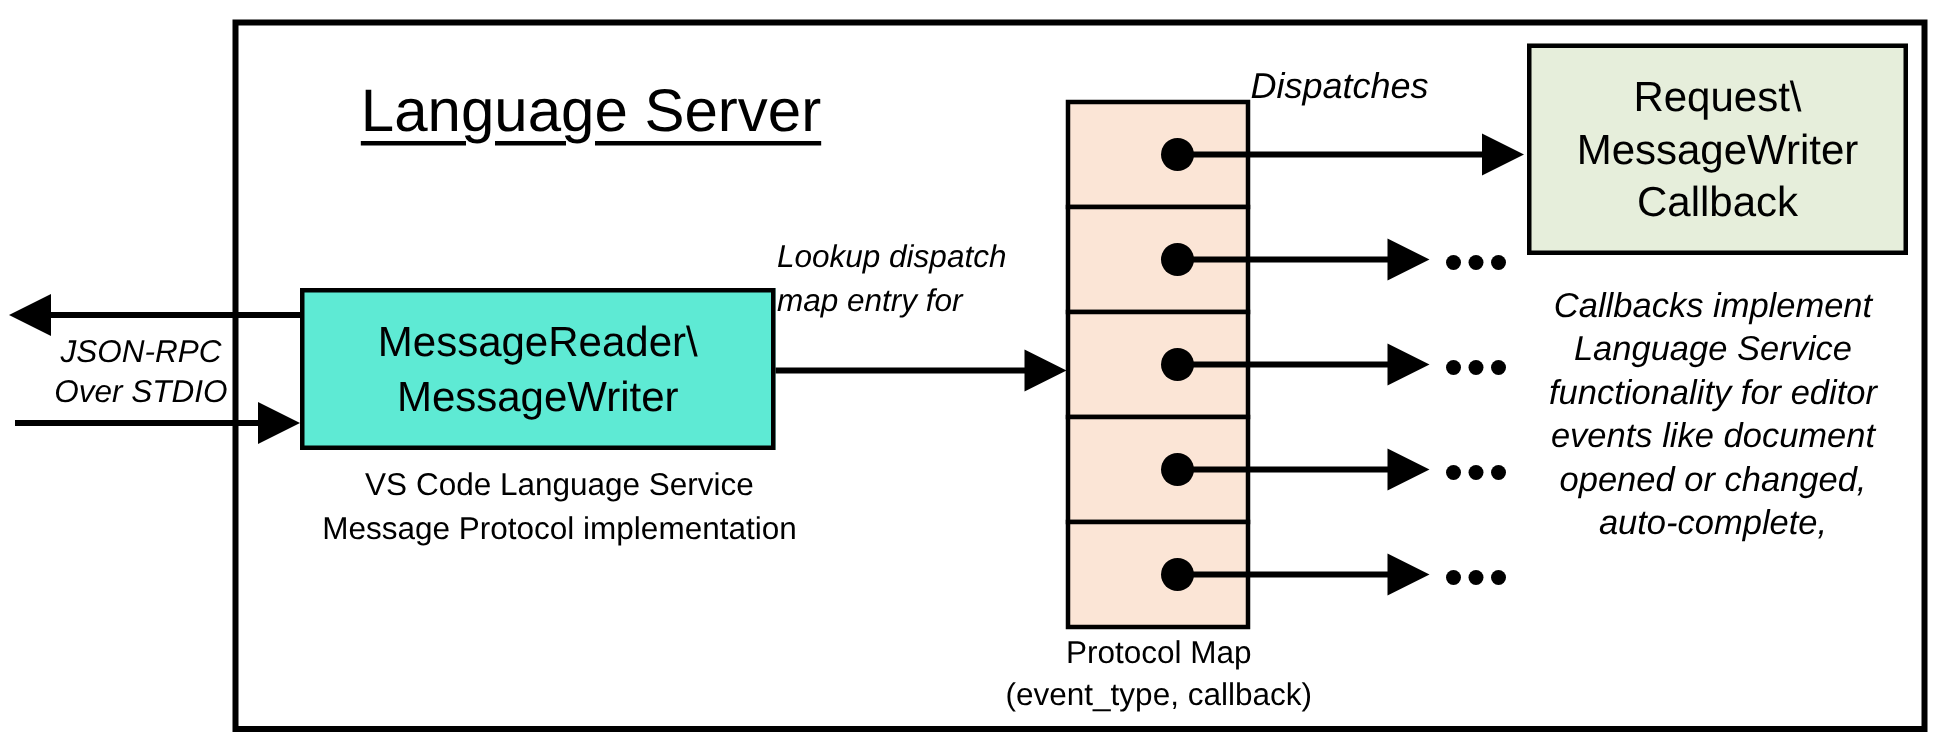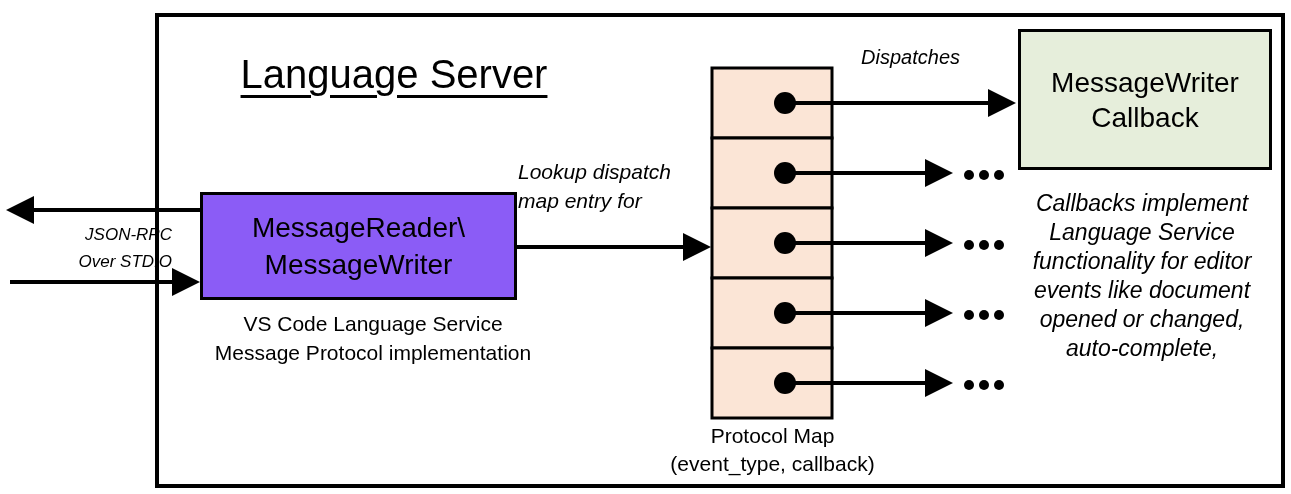--- a/index.html
+++ b/index.html
@@ -14,40 +14,40 @@
     left:155px; top:13px; width:1130px; height:475px;
     border:4px solid #000; box-sizing:border-box; background:transparent;
   }
   .title {
     left:194px; top:50px; width:400px; text-align:center;
     font-size:40px; line-height:48px;
   }
   .title .u { text-decoration:underline; text-decoration-thickness:3px; text-underline-offset:7px; }
 
   .io-label {
-    left:16px; top:221px; width:156px; text-align:right;
-    font-style:italic; font-size:17px; line-height:27px;
+    left:16px; top:221px; width:156px; text-align:center;
+    font-style:italic; font-size:21px; line-height:27px;
   }
   .reader-box {
     left:200px; top:192px; width:317px; height:108px;
-    background:#8b5cf6; border:3px solid #000; box-sizing:border-box;
+    background:#5eead4; border:3px solid #000; box-sizing:border-box;
     display:flex; flex-direction:column; justify-content:center; align-items:center;
     font-size:28px; line-height:37px; text-align:center;
   }
   .reader-caption {
     left:183px; top:309px; width:380px; text-align:center;
     font-size:21px; line-height:29px;
   }
   .lookup-label {
     left:518px; top:157px; width:182px; text-align:left;
     font-style:italic; font-size:21px; line-height:29px;
   }
   .dispatches-label {
-    left:826px; top:44px; width:134px; text-align:right;
-    font-style:italic; font-size:20px; line-height:27px;
+    left:826px; top:44px; width:134px; text-align:center;
+    font-style:italic; font-size:24px; line-height:27px;
   }
   .callback-box {
     left:1018px; top:29px; width:254px; height:141px;
     background:#e6eedb; border:3px solid #000; box-sizing:border-box;
     display:flex; flex-direction:column; justify-content:center; align-items:center;
     font-size:28px; line-height:35px; text-align:center;
   }
   .callbacks-note {
     left:1000px; top:189px; width:284px; text-align:center;
     font-size:23px; line-height:29px;font-style:italic;
@@ -89,20 +89,21 @@
   <div class="abs lookup-label">
     <span class="line">Lookup dispatch</span>
     <span class="line">map entry for</span>
   </div>
 
   <div class="abs dispatches-label">
     <span class="line">Dispatches</span>
   </div>
 
   <div class="abs callback-box">
+    <span class="line">Request\</span>
     <span class="line">MessageWriter</span>
     <span class="line">Callback</span>
   </div>
 
   <div class="abs callbacks-note">
     <span class="line">Callbacks implement</span>
     <span class="line">Language Service</span>
     <span class="line">functionality for editor</span>
     <span class="line">events like document</span>
     <span class="line">opened or changed,</span>

